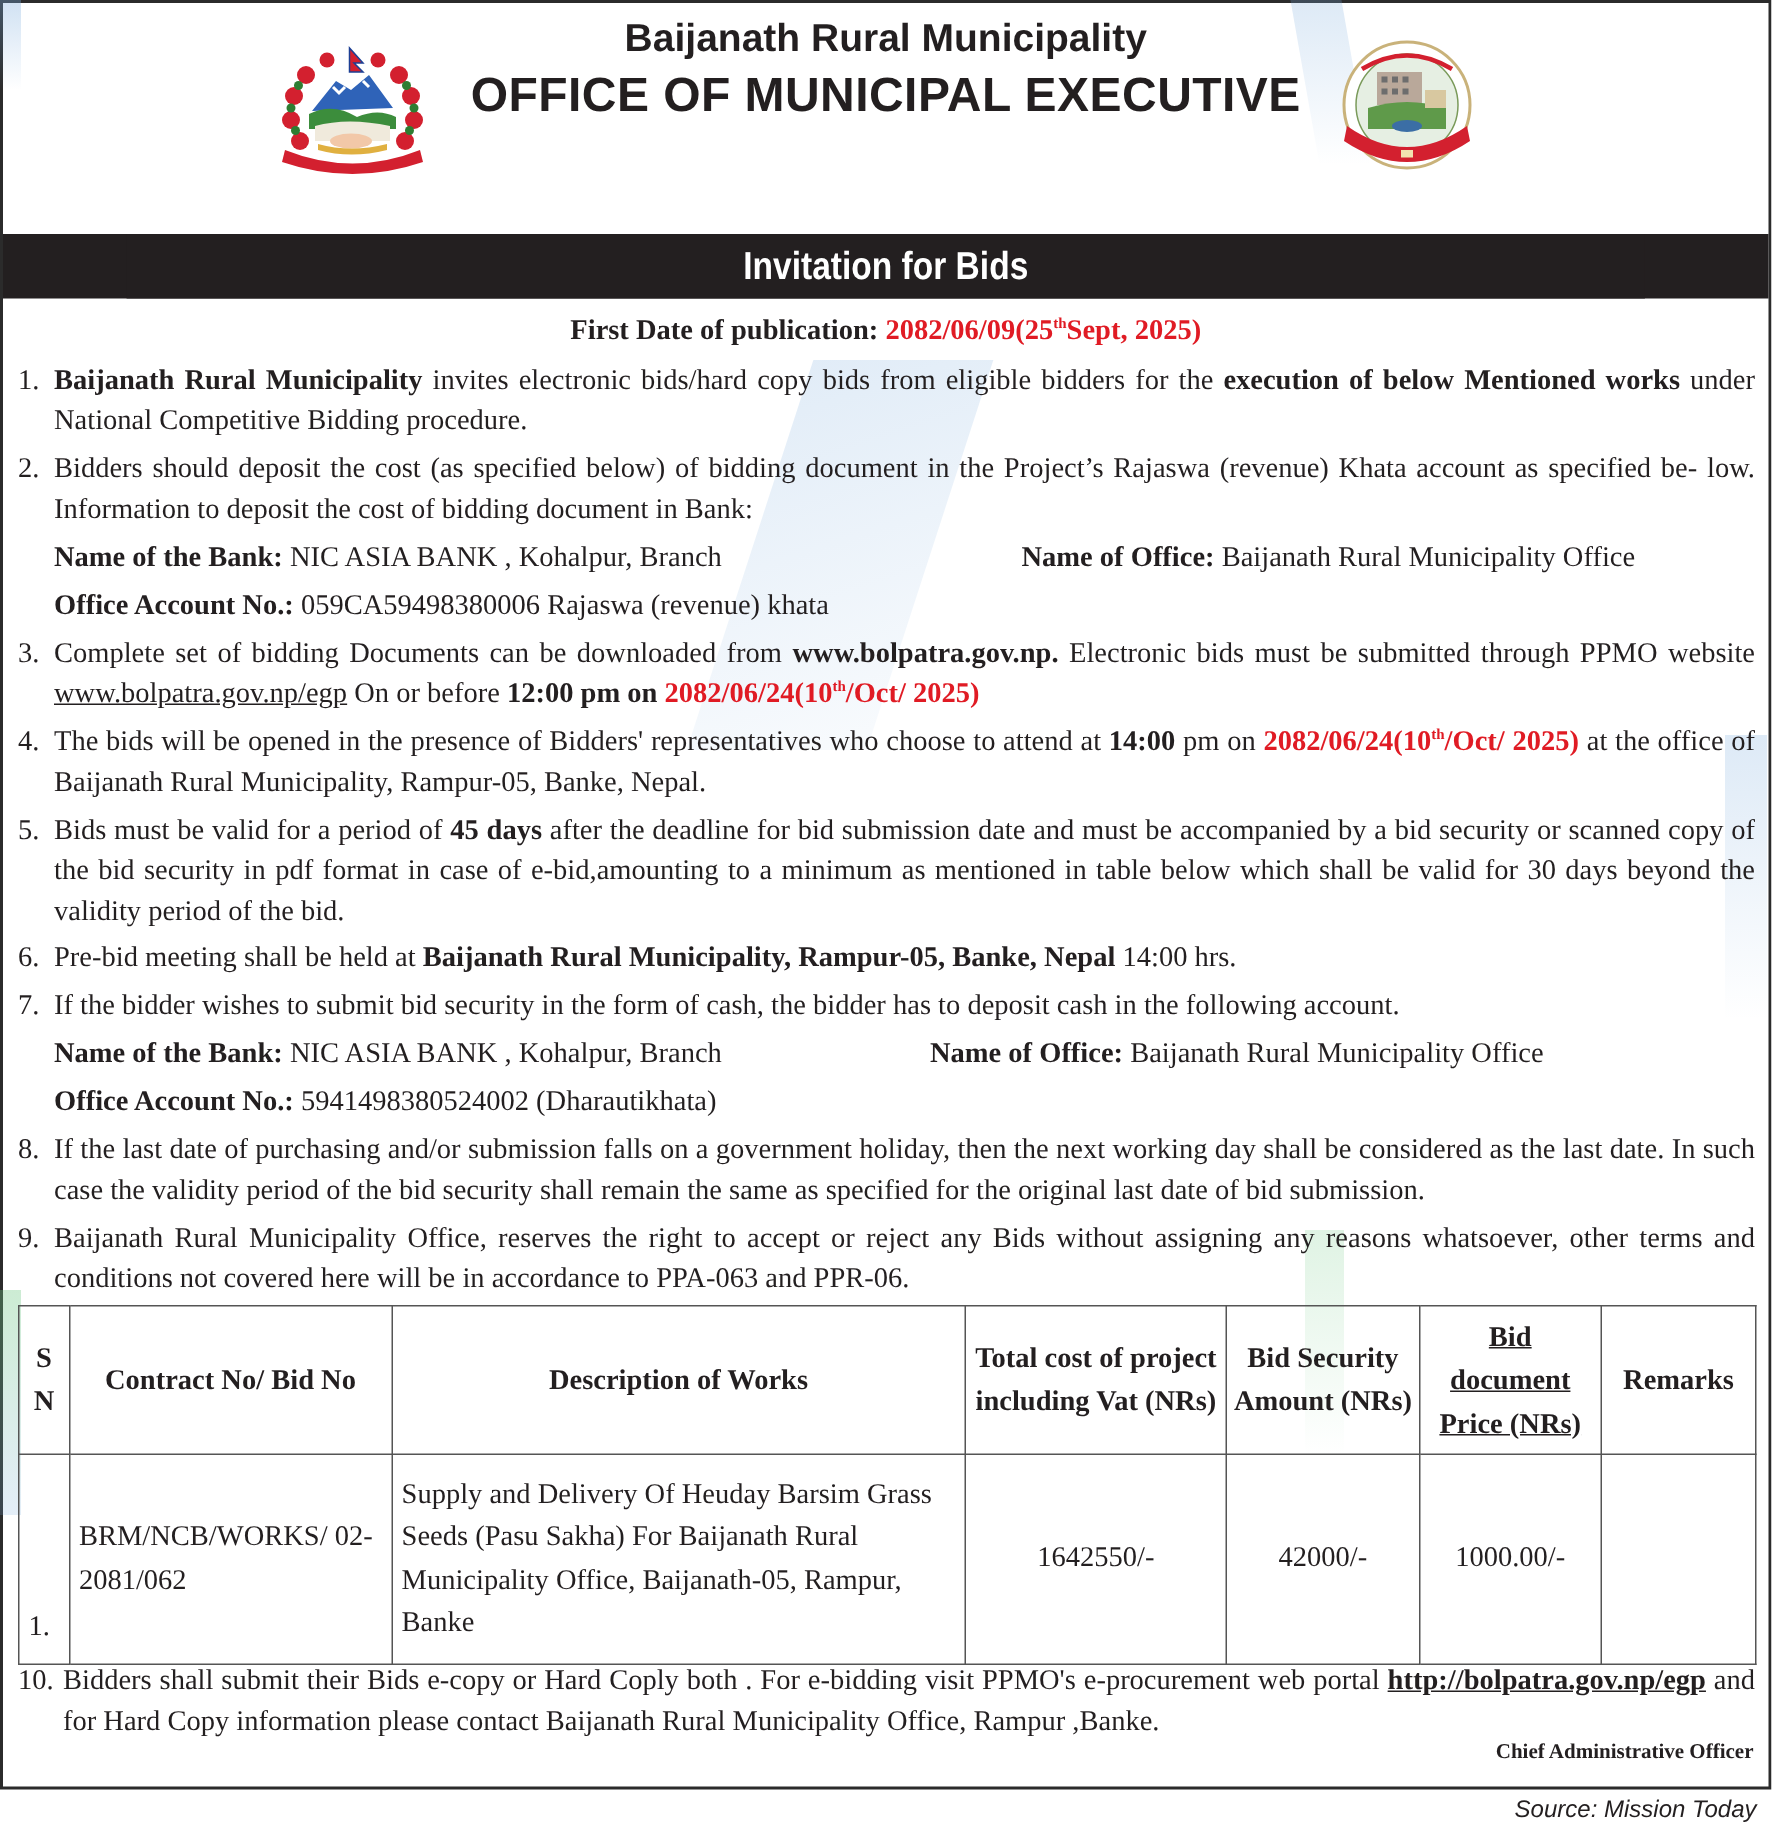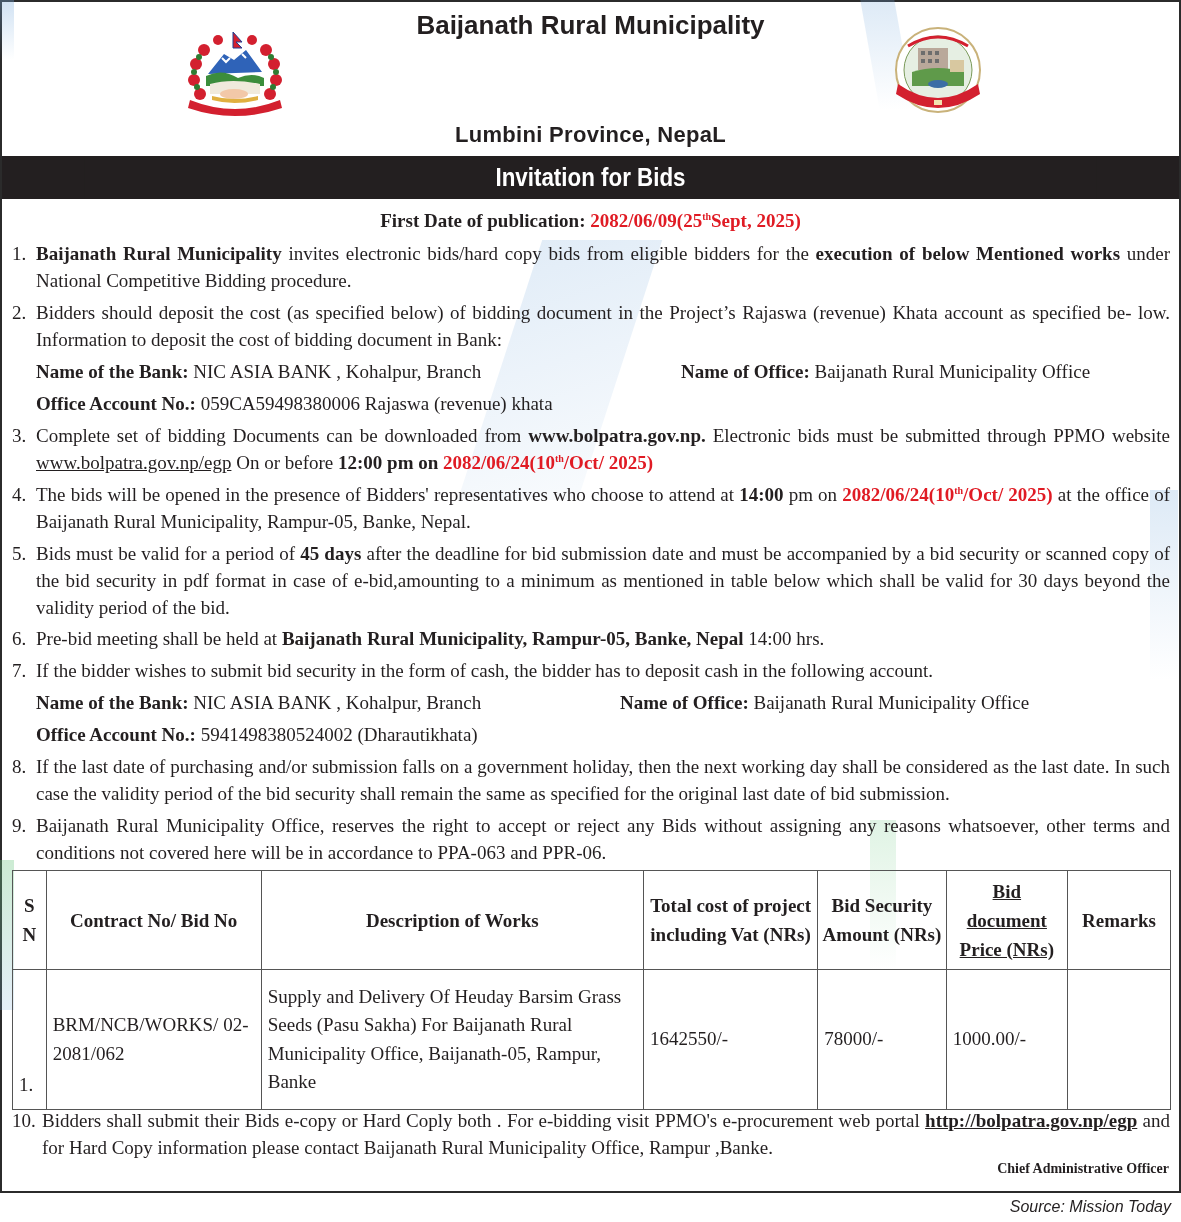--- a/index.html
+++ b/index.html
@@ -43,21 +43,21 @@
   table.bids th { height:98px; font-weight:bold; text-align:center; line-height:29px; padding:0 4px; }
   table.bids td { height:129px; line-height:28.5px; padding:0 6px; vertical-align:middle; }
   .c-sn { width:24px; }
   .c-contract { width:202px;margin-left:40px; }
   .c-desc { width:366px; }
   .c-total { width:162px; }
   .c-sec { width:117px; }
   .c-price { width:110px;text-decoration:underline; }
   .c-rem { width:92px; }
   td.sn-cell { vertical-align:bottom !important; padding:0 0 10px 6px !important; }
-  td.center { }
+  td.center { text-align:center; }
 
   .signature { position:absolute; right:12px; top:1161px; font-size:14px; font-weight:bold; }
   .source { position:absolute; right:10px; top:1198px; font-family:"Liberation Sans", sans-serif; font-style:italic; font-size:16px; color:#231f20; }
 </style>
 </head>
 <body>
 
 <div class="frame"></div>
 
 <div class="watermark">
@@ -103,21 +103,21 @@
       <path d="M28 56 Q50 50 78 56 L78 66 L28 66 Z" fill="#f0eadc"></path>
 
       <ellipse cx="52" cy="66" rx="14" ry="5" fill="#f2c8a8"></ellipse>
       <path d="M30 68 Q52 74 76 68 L76 72 Q52 78 30 72 Z" fill="#e0b040"></path>
 
       <path d="M8 72 Q53 90 98 72 L100 80 Q53 96 6 80 Z" fill="#d3202f"></path>
     </svg>
   </div>
 
   <div class="h-line h1">Baijanath Rural Municipality</div>
-  <div class="h-line h4">Lumbini  Province, NepaL</div>
+  <div class="h-line h2">OFFICE OF MUNICIPAL EXECUTIVE</div>
 
   <div class="logo-right">
     <svg width="92" height="92" viewBox="0 0 92 92">
       <circle cx="46" cy="44" r="42" fill="#fff" stroke="#c9b27a" stroke-width="2"></circle>
       <circle cx="46" cy="44" r="34" fill="#e6efe3" stroke="#7a9a5a" stroke-width="1"></circle>
       <path d="M16 20 Q46 2 76 20" stroke="#d3202f" stroke-width="3" fill="none"></path>
       <rect x="26" y="22" width="30" height="22" fill="#b9a89a"></rect>
       <g fill="#6d6d6d">
           <rect x="29" y="25" width="4" height="4"></rect>
           <rect x="36" y="25" width="4" height="4"></rect>
@@ -204,21 +204,21 @@
       <th class="c-price">Bid document Price (NRs)</th>
       <th class="c-rem">Remarks</th>
     </tr>
   </thead>
   <tbody>
     <tr>
       <td class="sn-cell">1.</td>
       <td>BRM/NCB/WORKS/ 02-2081/062</td>
       <td>Supply and Delivery Of Heuday Barsim Grass Seeds (Pasu Sakha) For Baijanath Rural Municipality Office, Baijanath-05, Rampur, Banke</td>
       <td class="center">1642550/-</td>
-      <td class="center">78000/-</td>
+      <td class="center">42000/-</td>
       <td class="center">1000.00/-</td>
       <td class="center"></td>
     </tr>
   </tbody>
 </table>
 
 <div class="para" style="top:1107px; left:12px;">
   <span class="num">10.</span>
   <span class="txt" style="margin-left:30px;"><span>Bidders shall submit their Bids e-copy or Hard Coply both . For e-bidding visit PPMO's e-procurement web portal </span><a class="b u" style="color:inherit;">http://bolpatra.gov.np/egp</a><span> and for Hard Copy information please contact Baijanath Rural Municipality Office, Rampur ,Banke.</span></span>
 </div>

